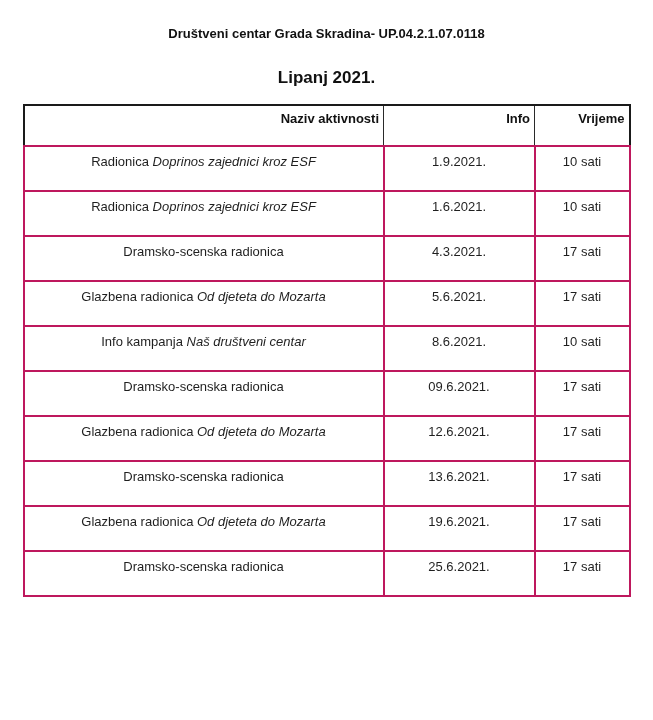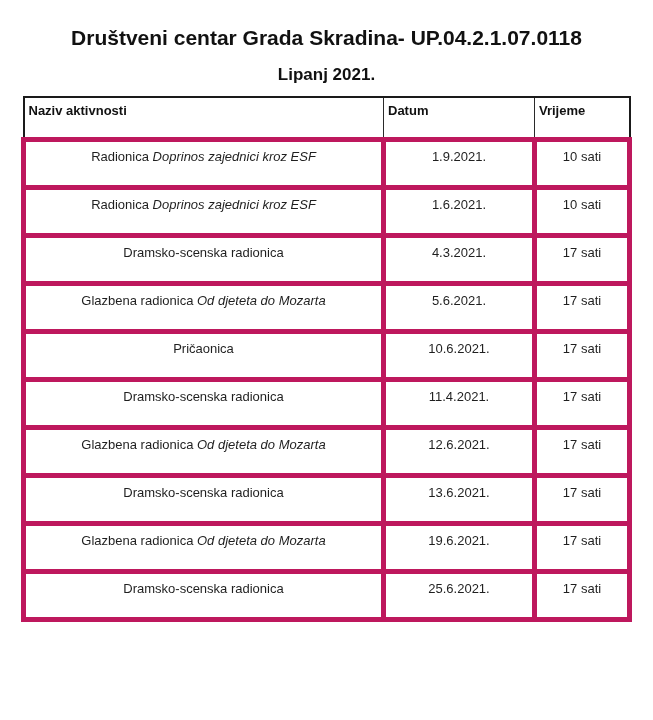--- a/index.html
+++ b/index.html
@@ -13,27 +13,27 @@
     position: relative;
     width: 653px;
     height: 720px;
     background: #ffffff;
     overflow: hidden;
   }
   .doc-title {
     margin: 0;
     padding-top: 26px;
     text-align: center;
-    font-size: 21px;
+    font-size: 13px;
     font-weight: bold;
     color: #111111;
     letter-spacing: 0px;
   }
   .doc-subtitle {
-    margin: 4px;
+    margin: 16px;
     padding-top: 11px;
     text-align: center;
     font-size: 17px;
     font-weight: bold;
     color: #111111;
   }
   table.schedule {
     margin: 11px auto 0 auto;
     width: 606px;
     border-collapse: collapse;
@@ -41,27 +41,27 @@
     border: 2px solid #1a1a1a;
   }
   table.schedule col.c-name { width: 360px; }
   table.schedule col.c-date { width: 151px; }
   table.schedule col.c-time { width: 95px; }
   table.schedule th {
     border: 1px solid #2a2a2a;
     height: 34px;
     vertical-align: top;
     padding: 5px 4px 0 4px;
-    text-align: left;
+    text-align: right;
     font-size: 13px;
     font-weight: bold;
     color: #111111;
   }
   table.schedule td {
-    border: 5px solid #be185d;
+    border: 2px solid #be185d;
     height: 36px;
     vertical-align: top;
     padding: 7px 4px 0 4px;
     text-align: center;
     font-size: 13px;
     color: #1f1f1f;
     white-space: nowrap;
     overflow: hidden;
     margin-left: 10px;
   }
@@ -80,21 +80,21 @@
 
   <table class="schedule">
     <colgroup>
       <col class="c-name">
       <col class="c-date">
       <col class="c-time">
     </colgroup>
     <thead>
       <tr>
         <th>Naziv aktivnosti</th>
-        <th>Datum</th>
+        <th>Info</th>
         <th>Vrijeme</th>
       </tr>
     </thead>
     <tbody>
         <tr>
           <td><span>Radionica </span><em>Doprinos zajednici kroz ESF</em></td>
           <td>1.9.2021.</td>
           <td>10 sati</td>
         </tr>
         <tr>
@@ -106,27 +106,27 @@
           <td><span>Dramsko-scenska radionica</span><em></em></td>
           <td>4.3.2021.</td>
           <td>17 sati</td>
         </tr>
         <tr>
           <td><span>Glazbena radionica </span><em>Od djeteta do Mozarta</em></td>
           <td>5.6.2021.</td>
           <td>17 sati</td>
         </tr>
         <tr>
-          <td><span>Pričaonica</span><em></em></td>
-          <td>10.6.2021.</td>
-          <td>17 sati</td>
+          <td><span>Info kampanja </span><em>Naš društveni centar</em></td>
+          <td>8.6.2021.</td>
+          <td>10 sati</td>
         </tr>
         <tr>
           <td><span>Dramsko-scenska radionica</span><em></em></td>
-          <td>11.4.2021.</td>
+          <td>09.6.2021.</td>
           <td>17 sati</td>
         </tr>
         <tr>
           <td><span>Glazbena radionica </span><em>Od djeteta do Mozarta</em></td>
           <td>12.6.2021.</td>
           <td>17 sati</td>
         </tr>
         <tr>
           <td><span>Dramsko-scenska radionica</span><em></em></td>
           <td>13.6.2021.</td>

